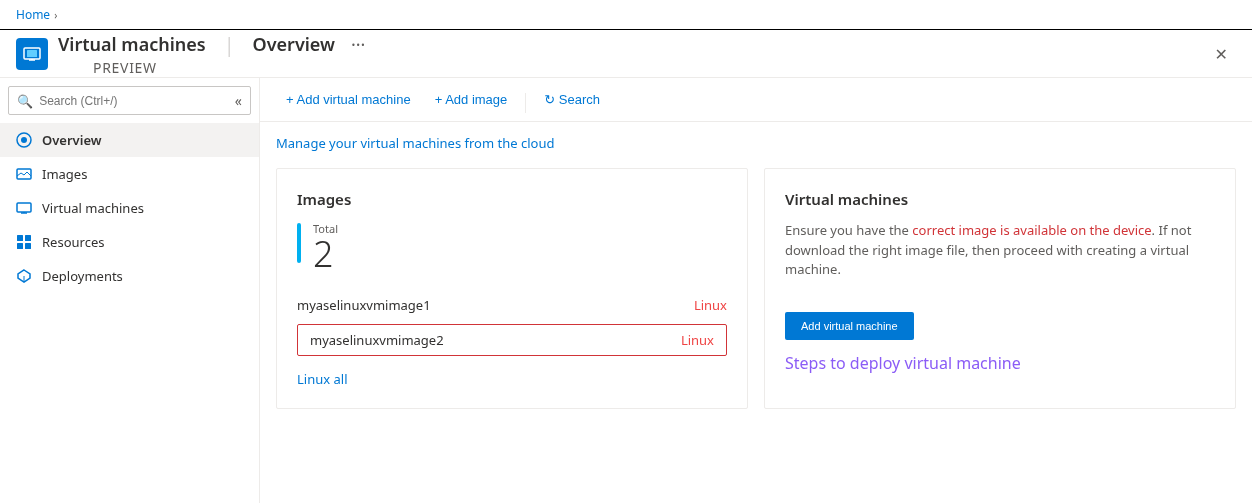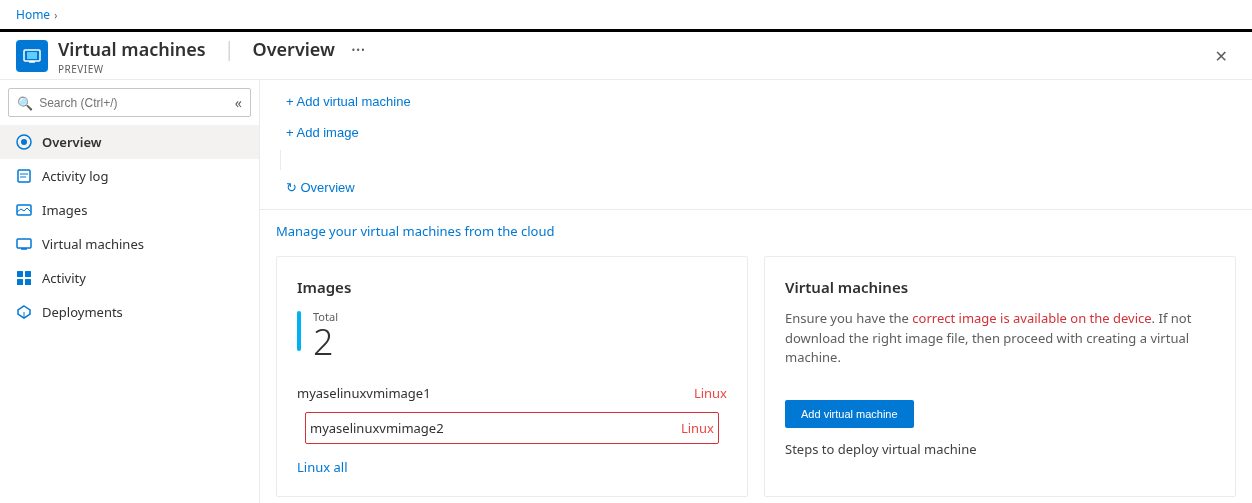--- a/index.html
+++ b/index.html
@@ -24,24 +24,25 @@
     }
     .top-bar-icon svg { width: 20px; height: 20px; fill: #fff; }
     .top-bar-title-block { display: flex; flex-direction: column; }
     .top-bar-title {
       font-size: 18px;
       font-weight: 600;
       color: #323130;
       white-space: nowrap;
     }
     .top-bar-preview {
-      font-size: 10px;
+      font-size: 14px;
       color: #605e5c;
       letter-spacing: 0.05em;
       text-transform: uppercase;
+      margin-left: 35px;
     }
     .top-bar-separator {
       font-size: 20px;
       color: #c8c6c4;
       margin: 0 10px;
       font-weight: 300;
     }
     .top-bar-more {
       font-size: 18px;
       color: #605e5c;
@@ -57,21 +58,21 @@
     }
 
     
     .breadcrumb {
       display: flex;
       align-items: center;
       padding: 6px 16px;
       font-size: 12px;
       color: #0078d4;
       background: #fff;
-      border-bottom: 3px solid #000000;
+      border-bottom: 1px solid #000000;
     }
     .breadcrumb-separator {
       color: #605e5c;
       margin: 0 4px;
       font-size: 10px;
     }
 
     
     .main-layout {
       display: flex;
@@ -131,25 +132,24 @@
     
     .content {
       flex: 1;
       overflow: auto;
       padding: 0;
     }
 
     
     .toolbar {
       display: flex;
-      align-items: flex-start;
+      align-items: flex-end;
       padding: 8px 16px;
       border-bottom: 1px solid #edebe9;
       gap: 4px;
-      flex-direction: column;
     }
     .toolbar-btn {
       display: flex;
       align-items: center;
       gap: 4px;
       padding: 6px 10px;
       font-size: 13px;
       color: #0078d4;
       cursor: pointer;
       border: none;
@@ -220,23 +220,23 @@
     .image-list { margin-top: 8px; }
     .image-row {
       display: flex;
       align-items: center;
       padding: 8px 0;
       font-size: 13px;
       gap: 12px;
     }
     .image-row.highlighted {
       border: 1.5px solid #d13438;
-      padding: 6px 4px;
-      border-radius: 2px;
-      margin: 2px 8px;
+      padding: 6px 12px;
+      border-radius: 2px;
+      margin: 2px 0;
     }
     .image-name { color: #323130; flex: 1; }
     .image-os { color: #ef4444; }
     .view-all {
       color: #0078d4;
       cursor: pointer;
       margin-top: 12px;
       font-size: 13px;
       display: inline-block;
     }
@@ -254,22 +254,22 @@
       color: #fff;
       border: none;
       padding: 8px 16px;
       font-size: 11px;
       cursor: pointer;
       border-radius: 2px;
       margin-bottom: 12px;
       display: block;
     }
     .steps-link {
-      color: #404040;
-      font-size: 13px;
+      color: #8b5cf6;
+      font-size: 16px;
       cursor: pointer;
       text-decoration: none;
     }
   </style>
 </head>
 <body>
 
 <div class="breadcrumb">
   <span style="cursor:pointer;">Home</span>
   <span class="breadcrumb-separator">›</span>
@@ -308,30 +308,20 @@
     <div class="nav-item active">
       <span class="nav-icon">
         <svg width="16" height="16" viewBox="0 0 16 16">
             <circle cx="8" cy="8" r="7" fill="none" stroke="#0078d4" stroke-width="1.5"></circle>
             <circle cx="8" cy="8" r="3" fill="#0078d4"></circle>
           </svg>
       </span>
       <span>Overview</span>
     </div>
 
-    <div class="nav-item">
-      <span class="nav-icon">
-        <svg width="16" height="16" viewBox="0 0 16 16">
-            <rect x="2" y="2" width="12" height="12" rx="1" fill="none" stroke="#0078d4" stroke-width="1.5"></rect>
-            <line x1="4" y1="6" x2="12" y2="6" stroke="#0078d4" stroke-width="1"></line>
-            <line x1="4" y1="9" x2="10" y2="9" stroke="#0078d4" stroke-width="1"></line>
-          </svg>
-      </span>
-      <span>Activity log</span>
-    </div>
 
     <div class="nav-item">
       <span class="nav-icon">
         <svg width="16" height="16" viewBox="0 0 16 16">
             <rect x="1" y="3" width="14" height="10" rx="1" fill="none" stroke="#0078d4" stroke-width="1.5"></rect>
             <polyline points="1,10 5,7 8,9 11,6 15,10" fill="none" stroke="#0078d4" stroke-width="1"></polyline>
           </svg>
       </span>
       <span>Images</span>
     </div>
@@ -349,41 +339,41 @@
 
     <div class="nav-item">
       <span class="nav-icon">
         <svg width="16" height="16" viewBox="0 0 16 16">
           <rect x="1" y="1" width="6" height="6" fill="#0078d4" rx="0.5"></rect>
           <rect x="9" y="1" width="6" height="6" fill="#0078d4" rx="0.5"></rect>
           <rect x="1" y="9" width="6" height="6" fill="#0078d4" rx="0.5"></rect>
           <rect x="9" y="9" width="6" height="6" fill="#0078d4" rx="0.5"></rect>
         </svg>
       </span>
-      <span>Activity</span>
+      <span>Resources</span>
     </div>
 
     <div class="nav-item">
       <span class="nav-icon">
         <svg width="16" height="16" viewBox="0 0 16 16">
             <path d="M8 2 L14 6 L14 10 L8 14 L2 10 L2 6 Z" fill="none" stroke="#0078d4" stroke-width="1.5"></path>
             <line x1="8" y1="14" x2="8" y2="8" stroke="#0078d4" stroke-width="1"></line>
           </svg>
       </span>
       <span>Deployments</span>
     </div>
   </div>
 
   <div class="content">
 
     <div class="toolbar">
       <button class="toolbar-btn">+ Add virtual machine</button>
       <button class="toolbar-btn">+ Add image</button>
       <div class="toolbar-divider"></div>
-      <button class="toolbar-btn">↻  Overview</button>
+      <button class="toolbar-btn">↻  Search</button>
     </div>
 
     <div class="page-heading">Manage your virtual machines from the cloud</div>
 
     <div class="cards-row">
 
       <div class="card">
         <div class="card-title">Images</div>
         <div class="total-count-row">
           <div class="count-bar"></div>

